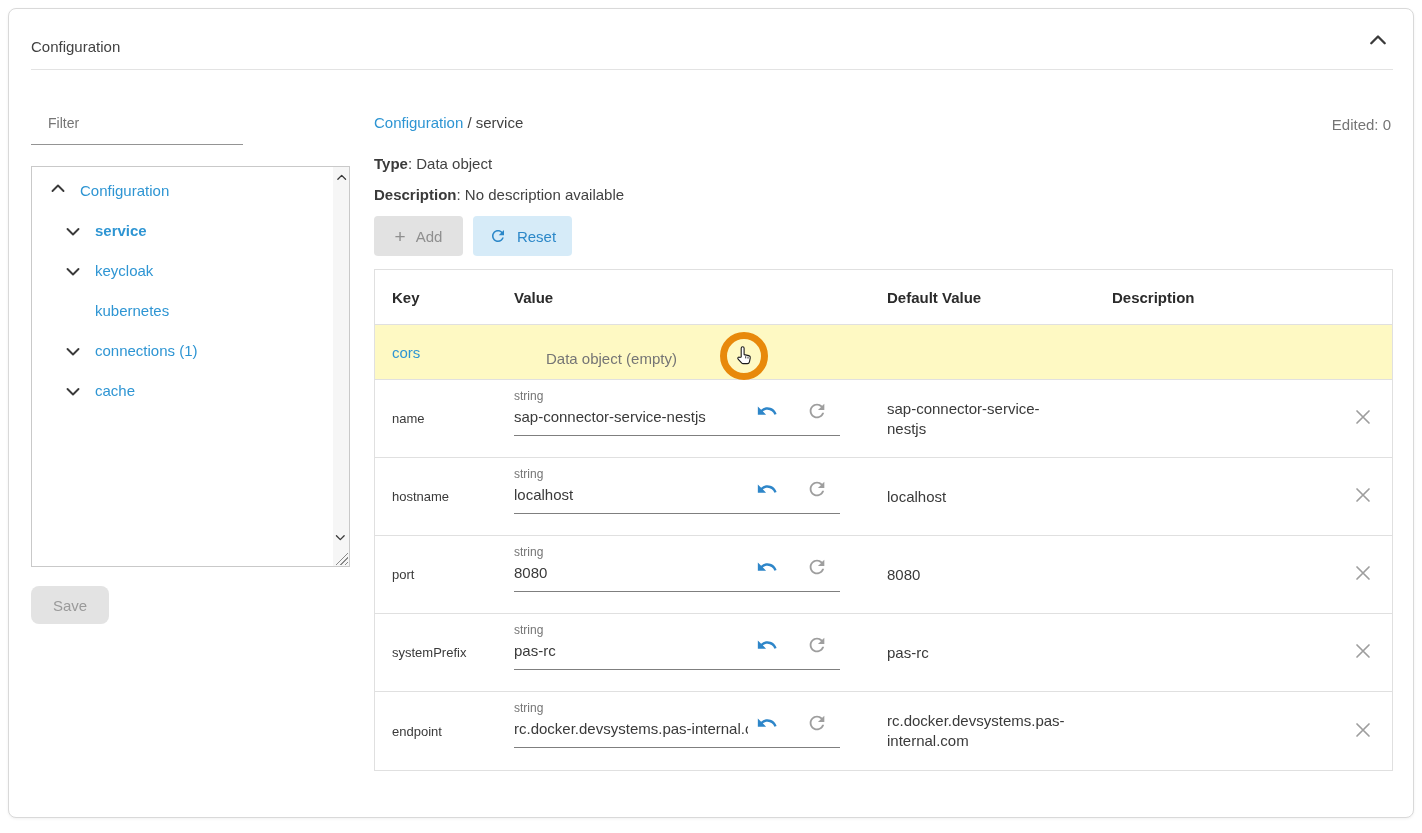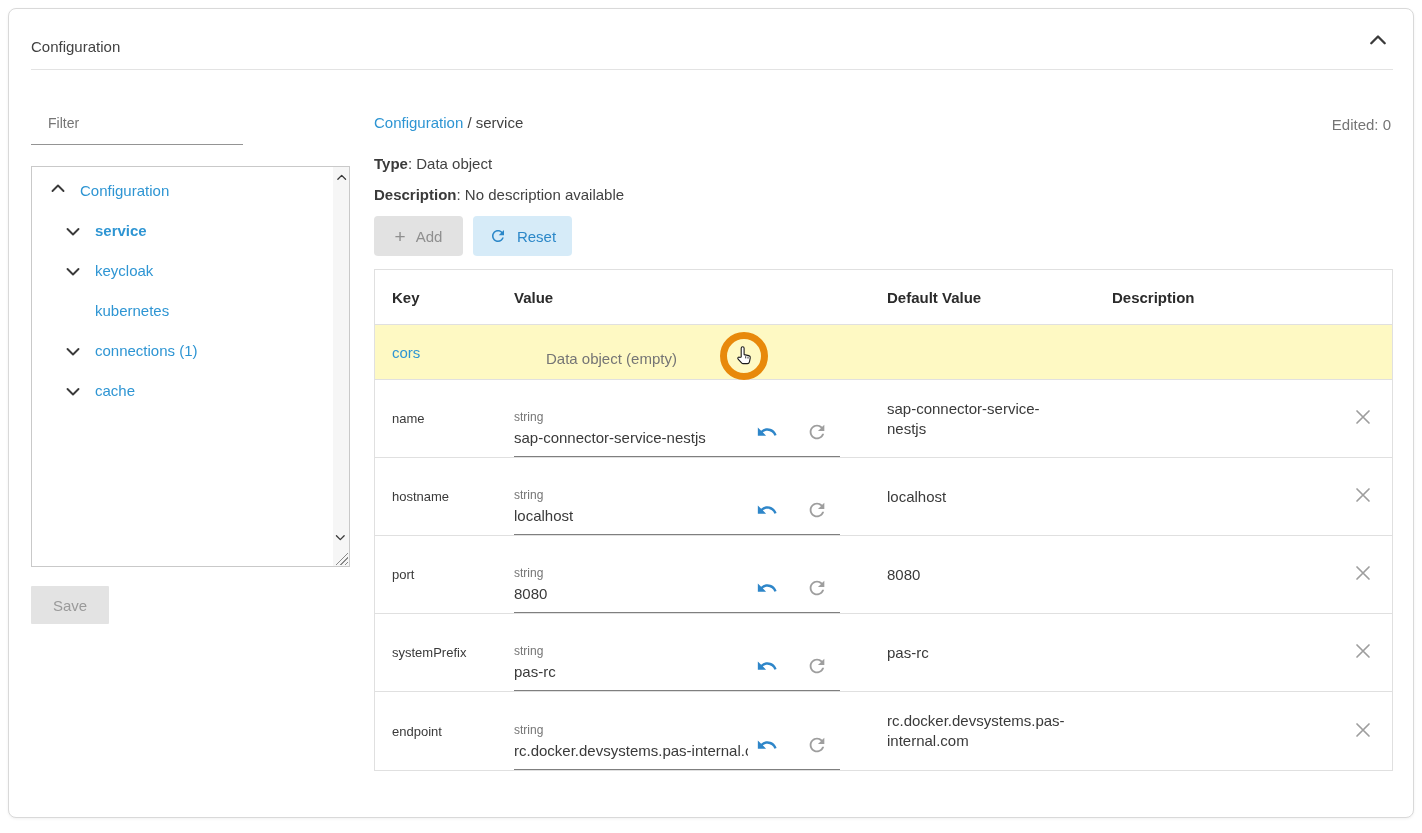--- a/index.html
+++ b/index.html
@@ -42,21 +42,21 @@
   .sb-arrow { position:absolute; left:1px; width:14px; height:14px; }
   .sb-arrow.up { top:4px; }
   .sb-arrow.down { bottom:22px; }
   .resize-grip {
     position:absolute; right:1px; bottom:1px; width:14px; height:14px;
     background:repeating-linear-gradient(135deg, transparent 0 2px, #8a8a8a 2px 3px);
     clip-path:polygon(100% 0, 100% 100%, 0 100%);
   }
   .save-btn {
     position:absolute; left:22px; top:577px; width:78px; height:38px;
-    background:#e3e3e3; border:none; border-radius:1px;
+    background:#e3e3e3; border:none; border-radius:8px;
     font-size:15px; color:#9a9a9a; font-family:"Liberation Sans", sans-serif;
   }
 
   
   .breadcrumb { position:absolute; left:365px; top:105px; font-size:15px; color:#424242; }
   .breadcrumb .bc-link { color:#2e95d3; cursor:pointer; }
   .edited { position:absolute; right:22px; top:107px; font-size:15px; color:#757575; }
   .meta-line { position:absolute; left:365px; font-size:15px; color:#424242; }
   .meta-line b { color:#3a3a3a;margin-top:45px; }
   .type-line { top:146px; }
@@ -75,21 +75,21 @@
   .t-row:last-child { border-bottom:none; }
   .t-head { height:55px; }
   .t-head > div { display:flex; align-items:center; font-weight:bold; font-size:15px; color:#2b2b2b; }
   .obj-row { height:55px; background:#fef9c3; position:relative;gap:32px; }
   .data-row { height:78px; }
   .col-key { width:139px; flex:none; padding-left:17px; display:flex; align-items:center; }
   .col-value { width:356px; flex:none; display:flex; align-items:flex-start; padding-top:10px; }
   .col-default { width:225px; flex:none; padding-left:17px; display:flex; align-items:center; }
   .col-desc { width:237px; flex:none; padding-left:17px; display:flex; align-items:center; }
   .col-delete { width:62px; flex:none; display:flex; align-items:center; justify-content:center; }
-  .data-row .col-value, .obj-row .col-value { align-items:flex-end; }
+  .data-row .col-value, .obj-row .col-value { align-items:flex-start; }
   .obj-row .col-value { align-items:center; padding-top:12px; }
   .key-text { font-size:13px; color:#3a3a3a; }
   .key-link { font-size:15px; color:#2e95d3; cursor:pointer; }
   .obj-value { font-size:15px; color:#757575; }
   .default-text { font-size:15px; color:#3a3a3a; max-width:180px; line-height:20px; overflow-wrap:break-word; }
   .value-editor { width:326px; display:flex; align-items:flex-start; border-bottom:1px solid #7f7f7f; padding-bottom:9px; }
   .editor-field { flex:1; min-width:0; }
   .type-label { font-size:12px; color:#757575; line-height:12px; margin-bottom:4px; }
   .value-input { width:100%; border:none; outline:none; background:transparent; font-size:15px;
                  color:#3a3a3a; height:20px; padding:0; font-family:"Liberation Sans", sans-serif; }

